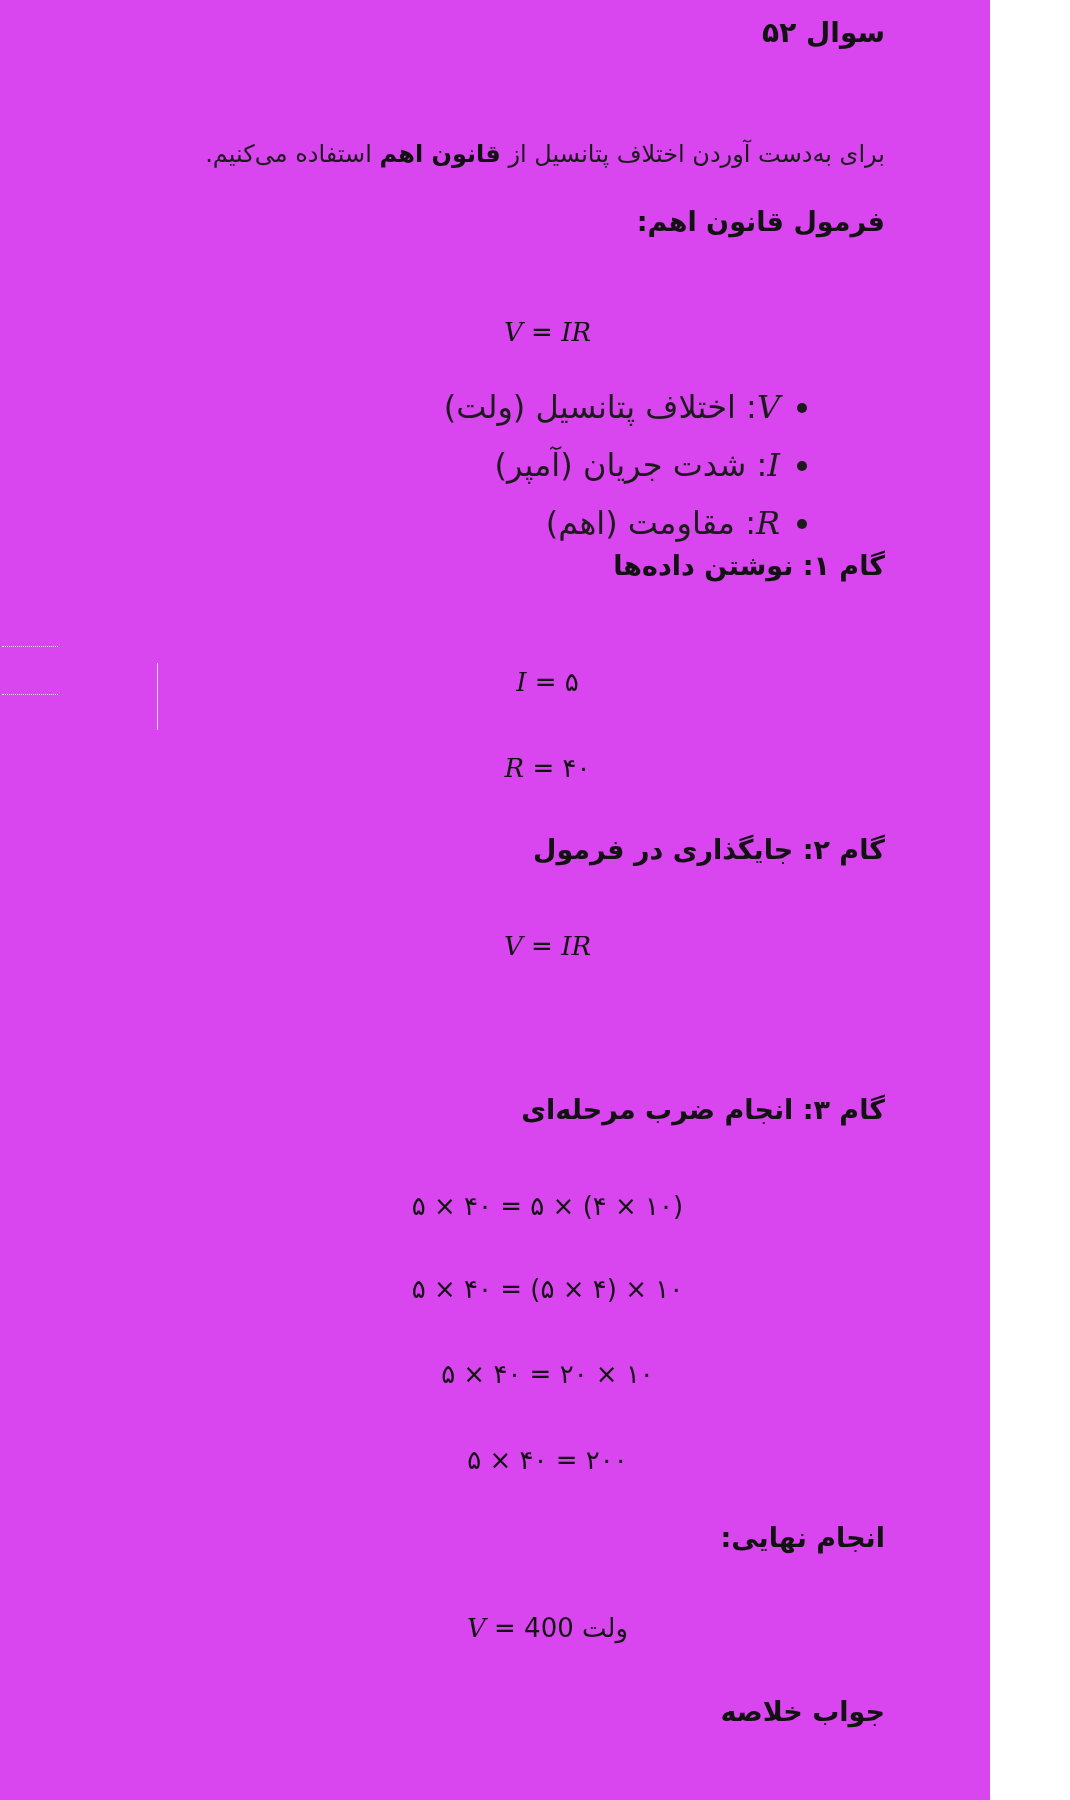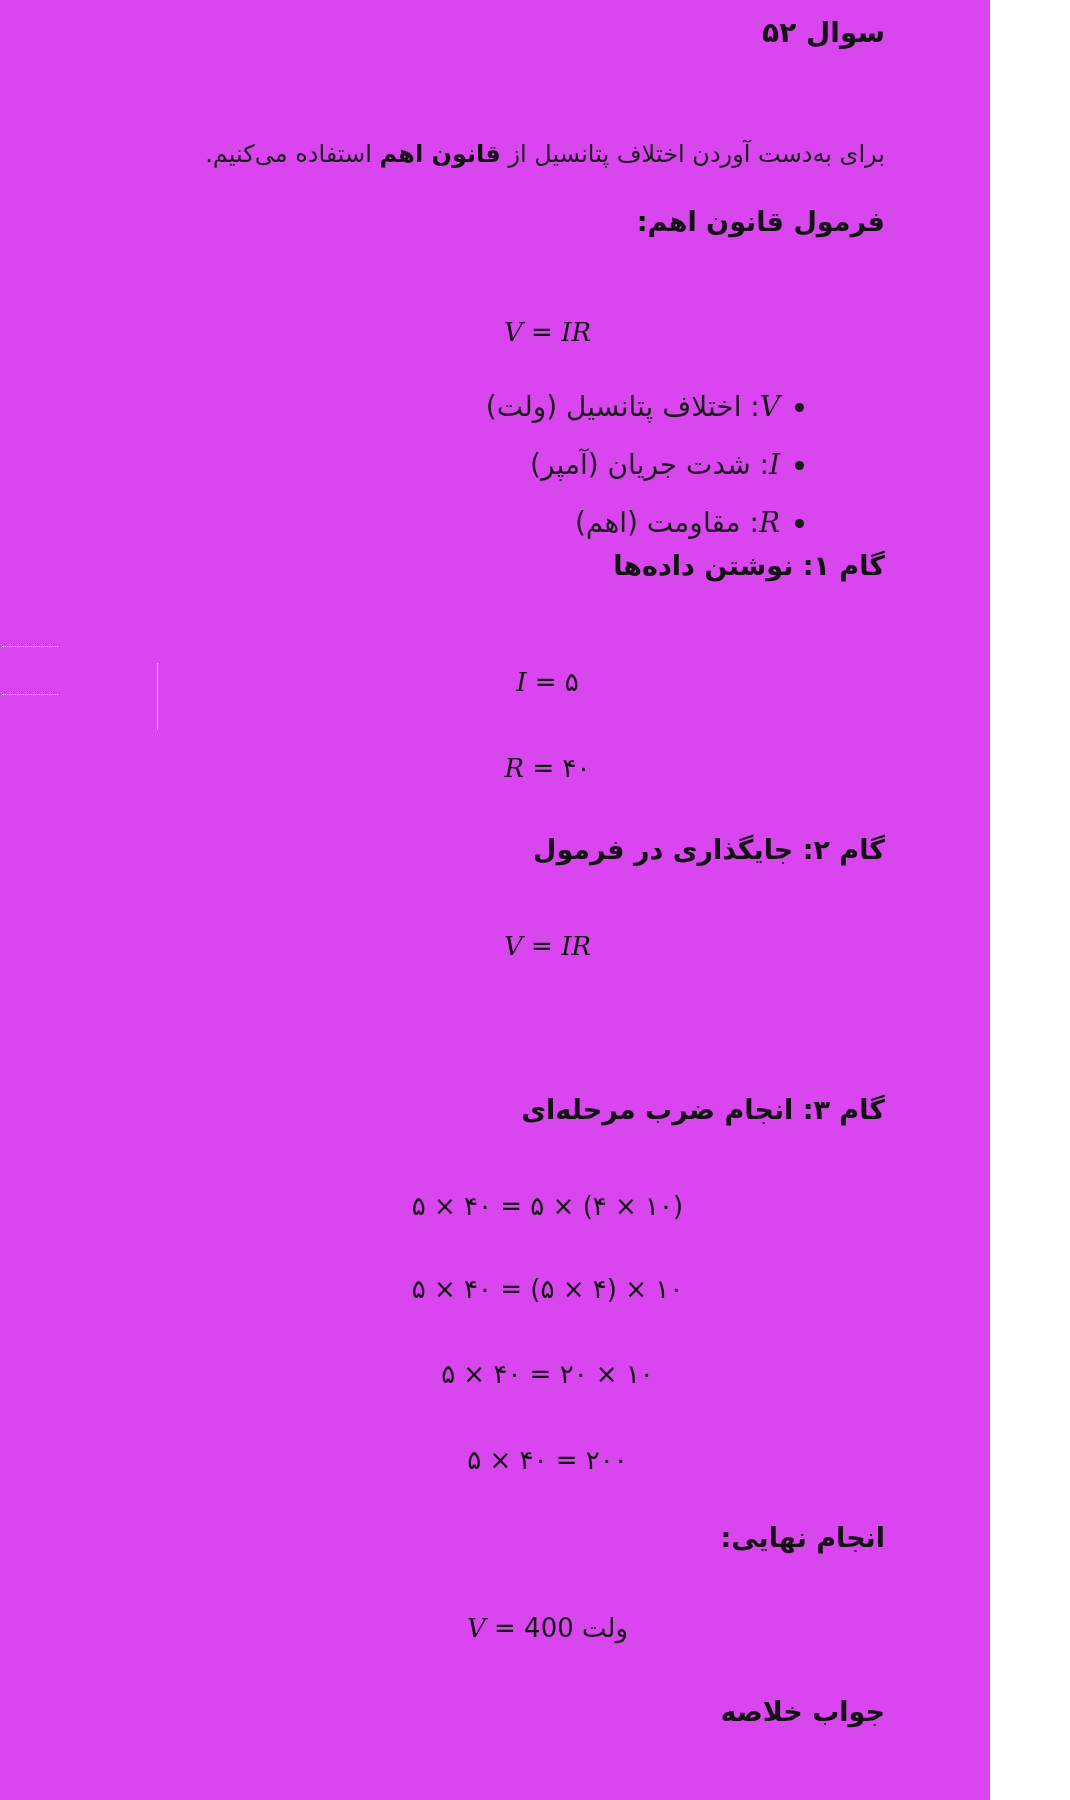--- a/index.html
+++ b/index.html
@@ -11,21 +11,21 @@
   .title{font-size:28px;}
   .para{font-size:24px;color:#1b1b1b;}
   .para b{font-weight:700;color:#111;}
 
   .math-line{position:absolute;left:130px;width:835px;direction:ltr;text-align:center;
              font-size:26px;color:#131313;white-space:nowrap;margin-top:11px;}
   .mvar{font-family:"DejaVu Serif",serif;font-style:italic;}
   .ltr-math{direction:ltr;unicode-bidi:isolate;}
 
   .var-list{position:absolute;right:105px;left:90px;direction:rtl;text-align:right;
-            list-style:disc;margin:0;padding:0 105px 0 0;font-size:28px;color:#1b1b1b;}
+            list-style:disc;margin:0;padding:0 105px 0 0;font-size:32px;color:#1b1b1b;}
   .var-list li{margin-bottom:24px;line-height:34px;}
   .var-list li:last-child{margin-bottom:0;}
 
   .artifact-v{position:absolute;left:157px;top:663px;width:1px;height:67px;background:#dcdcdc;}
   .artifact-h{position:absolute;left:2px;width:56px;height:0;border-top:1px dotted #ececec;}
 </style>
 </head>
 <body>
 
 <div class="page">

